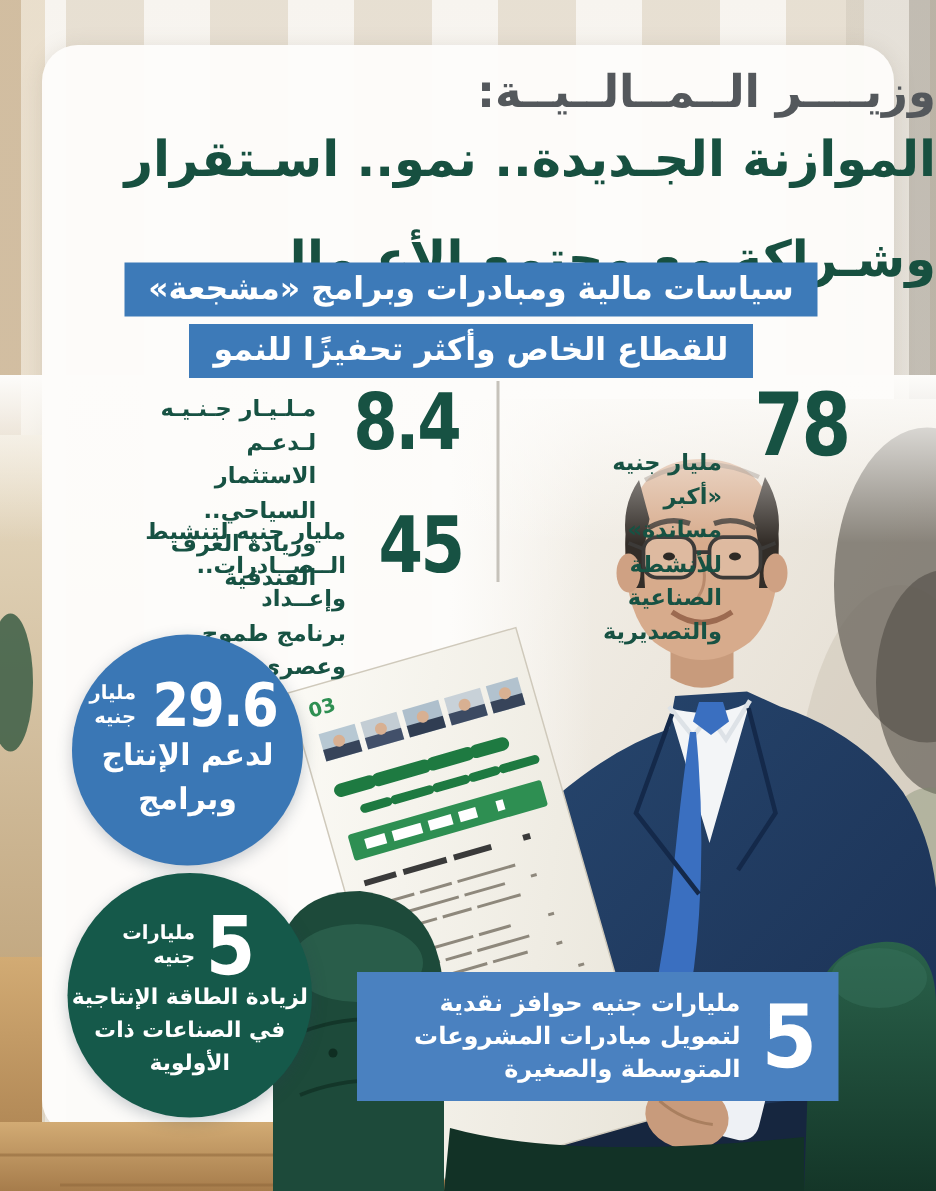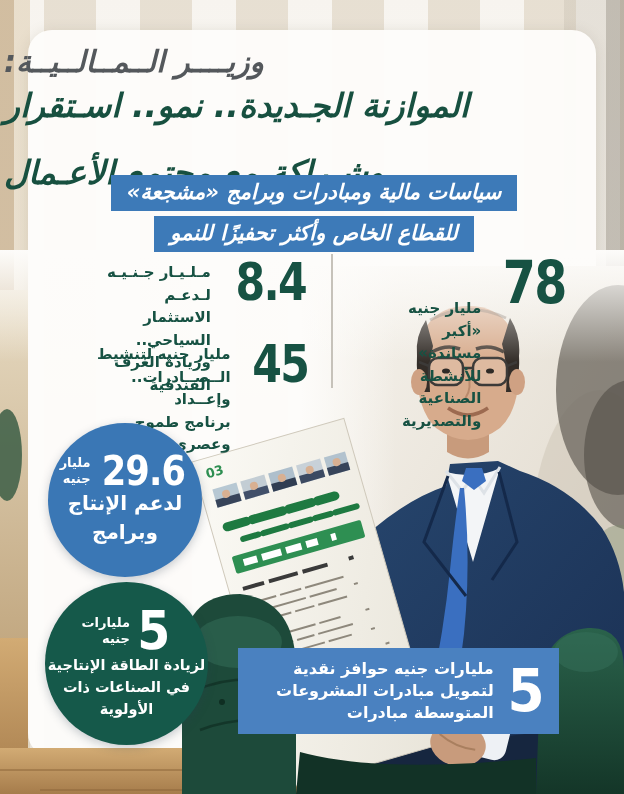--- a/index.html
+++ b/index.html
@@ -17,21 +17,21 @@
       repeating-linear-gradient(90deg, rgba(255,255,255,.5) 0 44px, rgba(219,209,191,.4) 44px 96px),
       linear-gradient(180deg,#efe9df 0%,#f5f1ea 45%,#e3dccd 100%);
   }
   .panel{
     position:absolute;left:28px;top:30px;width:568px;height:727px;z-index:1;
     background:rgba(253,252,250,.97);border-radius:24px;
     box-shadow:0 2px 14px rgba(120,110,90,.18);
   }
   .scene{position:absolute;left:0;top:250px;width:624px;height:544px;z-index:2;}
   .overlay{position:absolute;z-index:3;direction:rtl;}
-  .center{left:4px;right:0;text-align:left;font-style:italic;}
+  .center{left:4px;right:0;text-align:right;}
   .kicker{top:44px;font-size:30px;font-weight:bold;color:#54585c;}
   .headline{font-size:33px;font-weight:bold;color:#175040;letter-spacing:0;}
   .h1{top:86px;} .h2{top:129px;margin-top:24px;}
   .banner{top:175px;display:flex;flex-direction:column;align-items:center;gap:5px;}
   .chip{
     display:inline-block;background:#3d7ab8;color:#fff;font-size:21px;font-weight:bold;
     padding:6px 16px 7px;line-height:1.1;
   }
   .stat{display:flex;direction:rtl;align-items:flex-start;}
   .stat .num{
@@ -289,16 +289,16 @@
       <span>في الصناعات ذات</span><br>
       <span>الأولوية</span>
     </div>
   </div>
 
   <div class="overlay bottom-box">
     <span class="big">5</span>
     <span class="lines">
       <span>مليارات جنيه حوافز نقدية</span><br>
       <span>لتمويل مبادرات المشروعات</span><br>
-      <span>المتوسطة مبادرات</span>
+      <span>المتوسطة والصغيرة</span>
     </span>
   </div>
 </div>
 
 </body></html>

